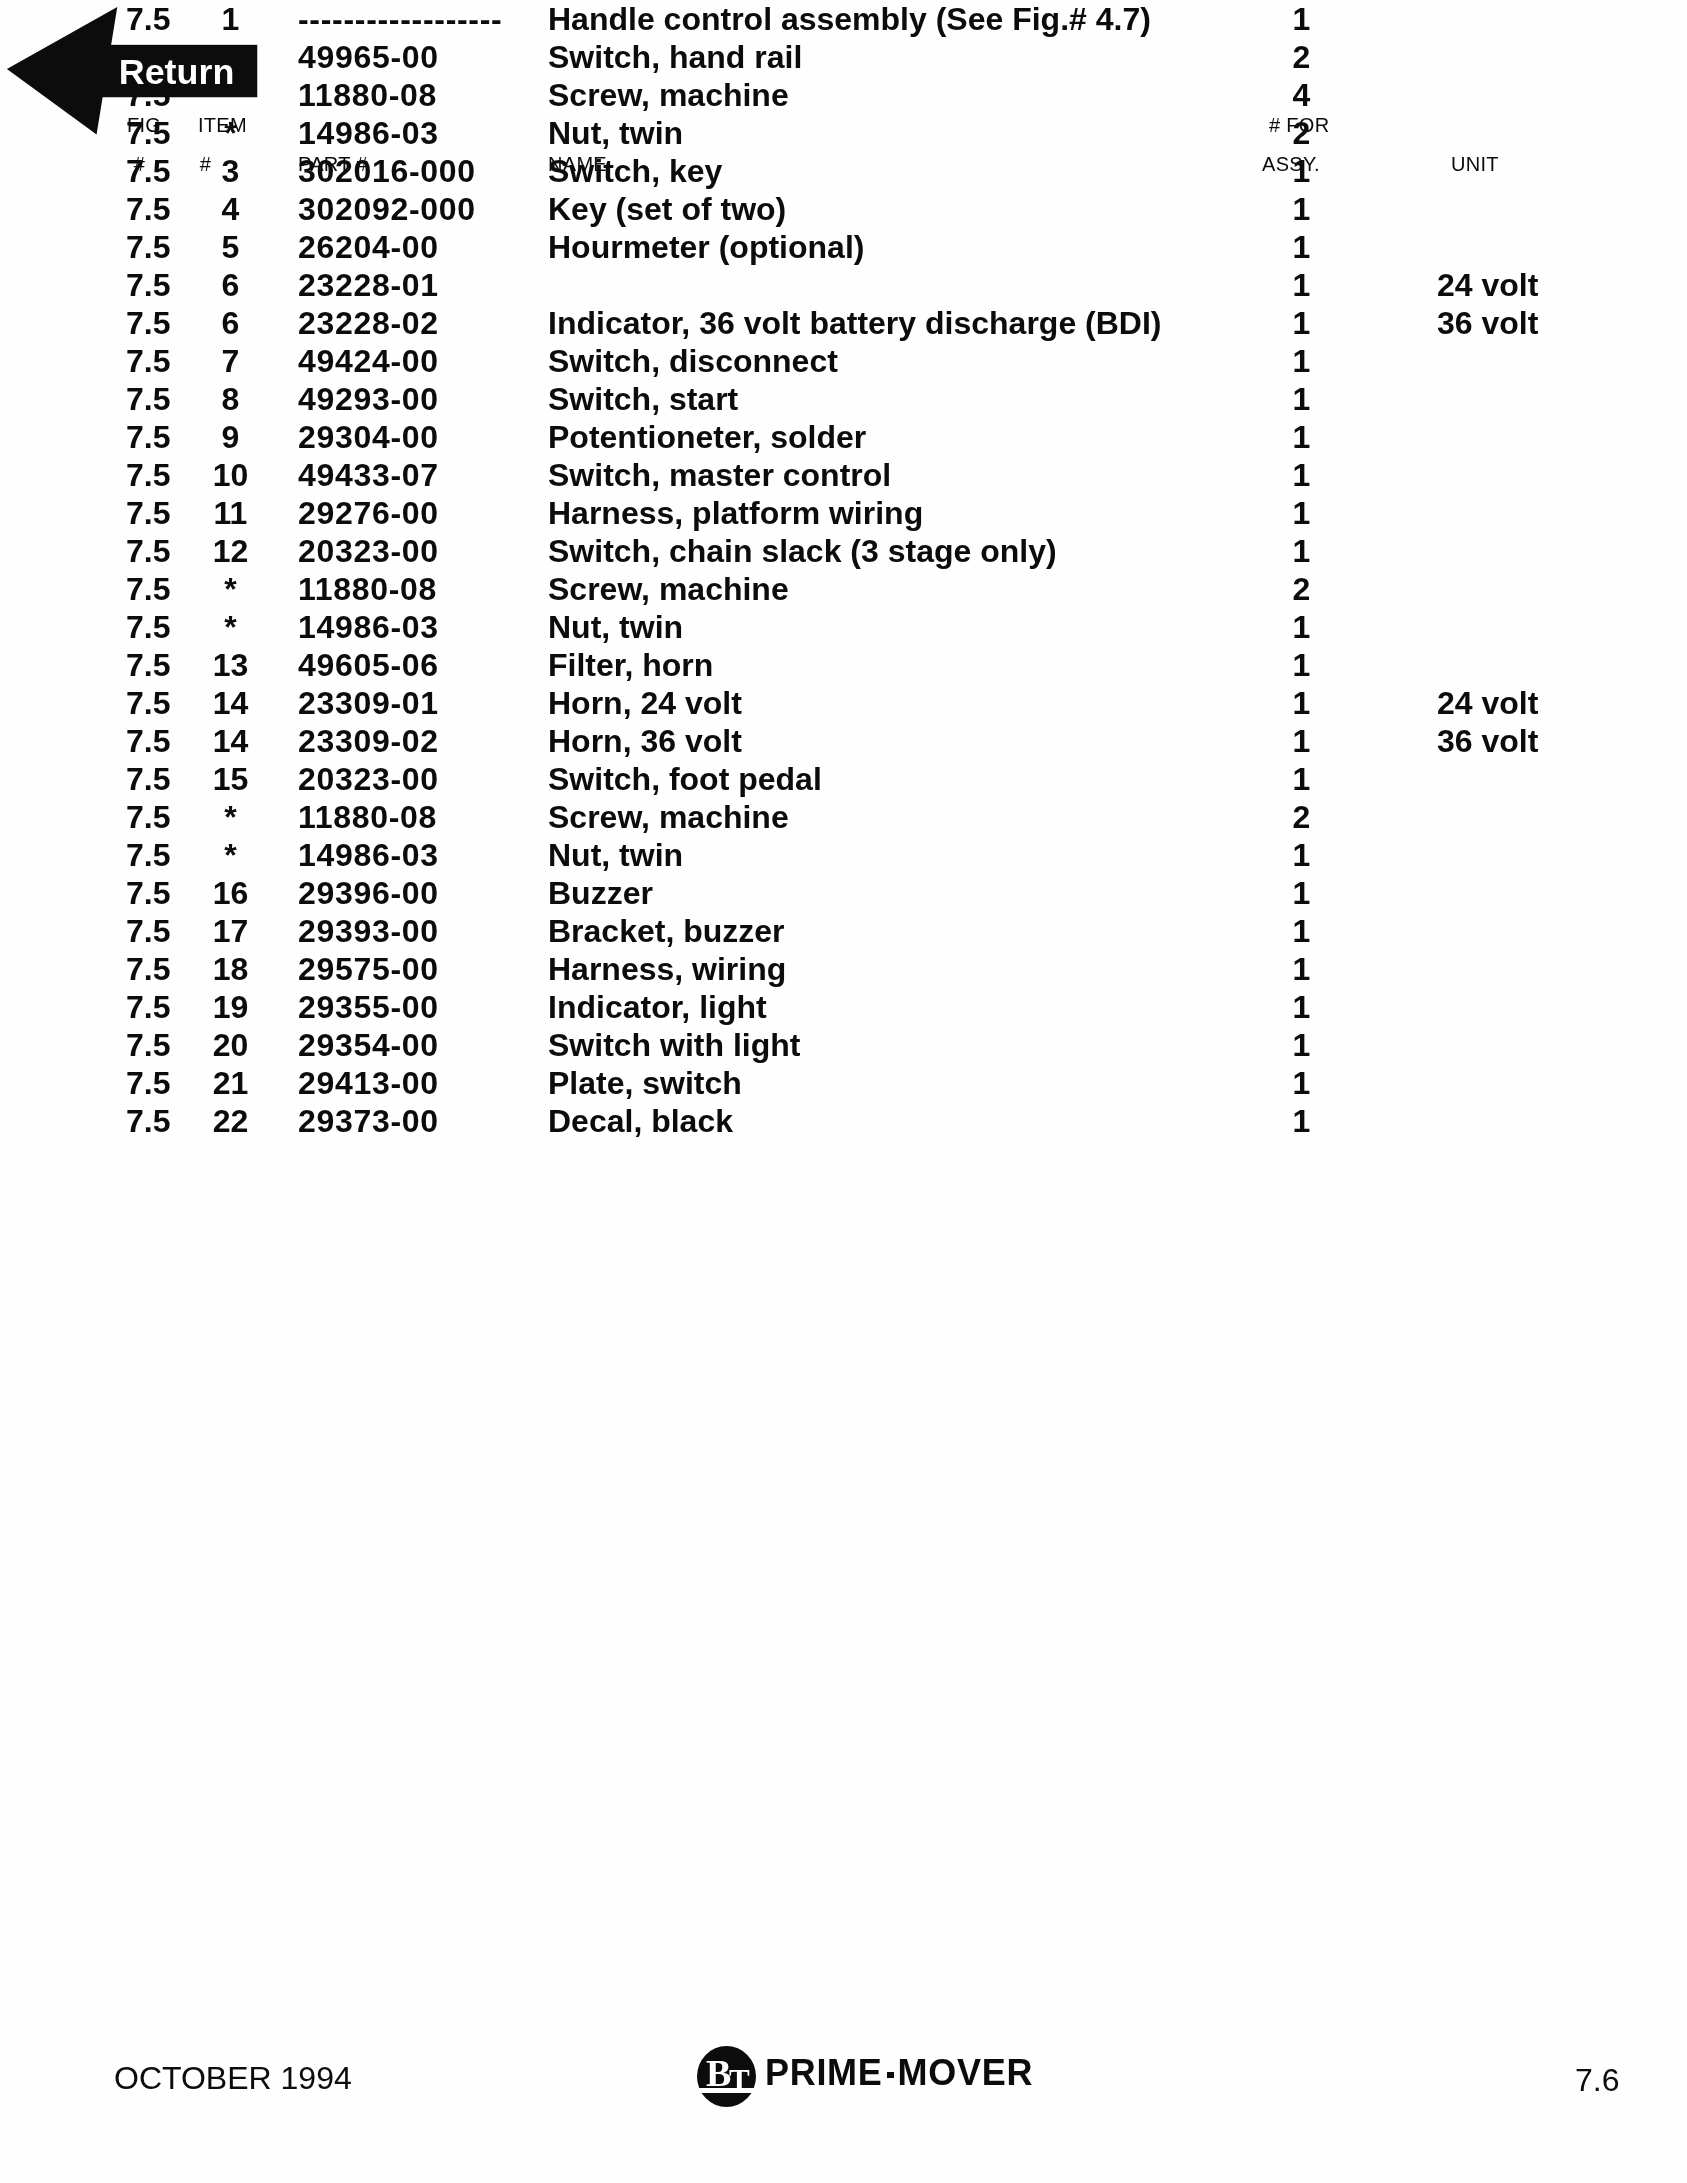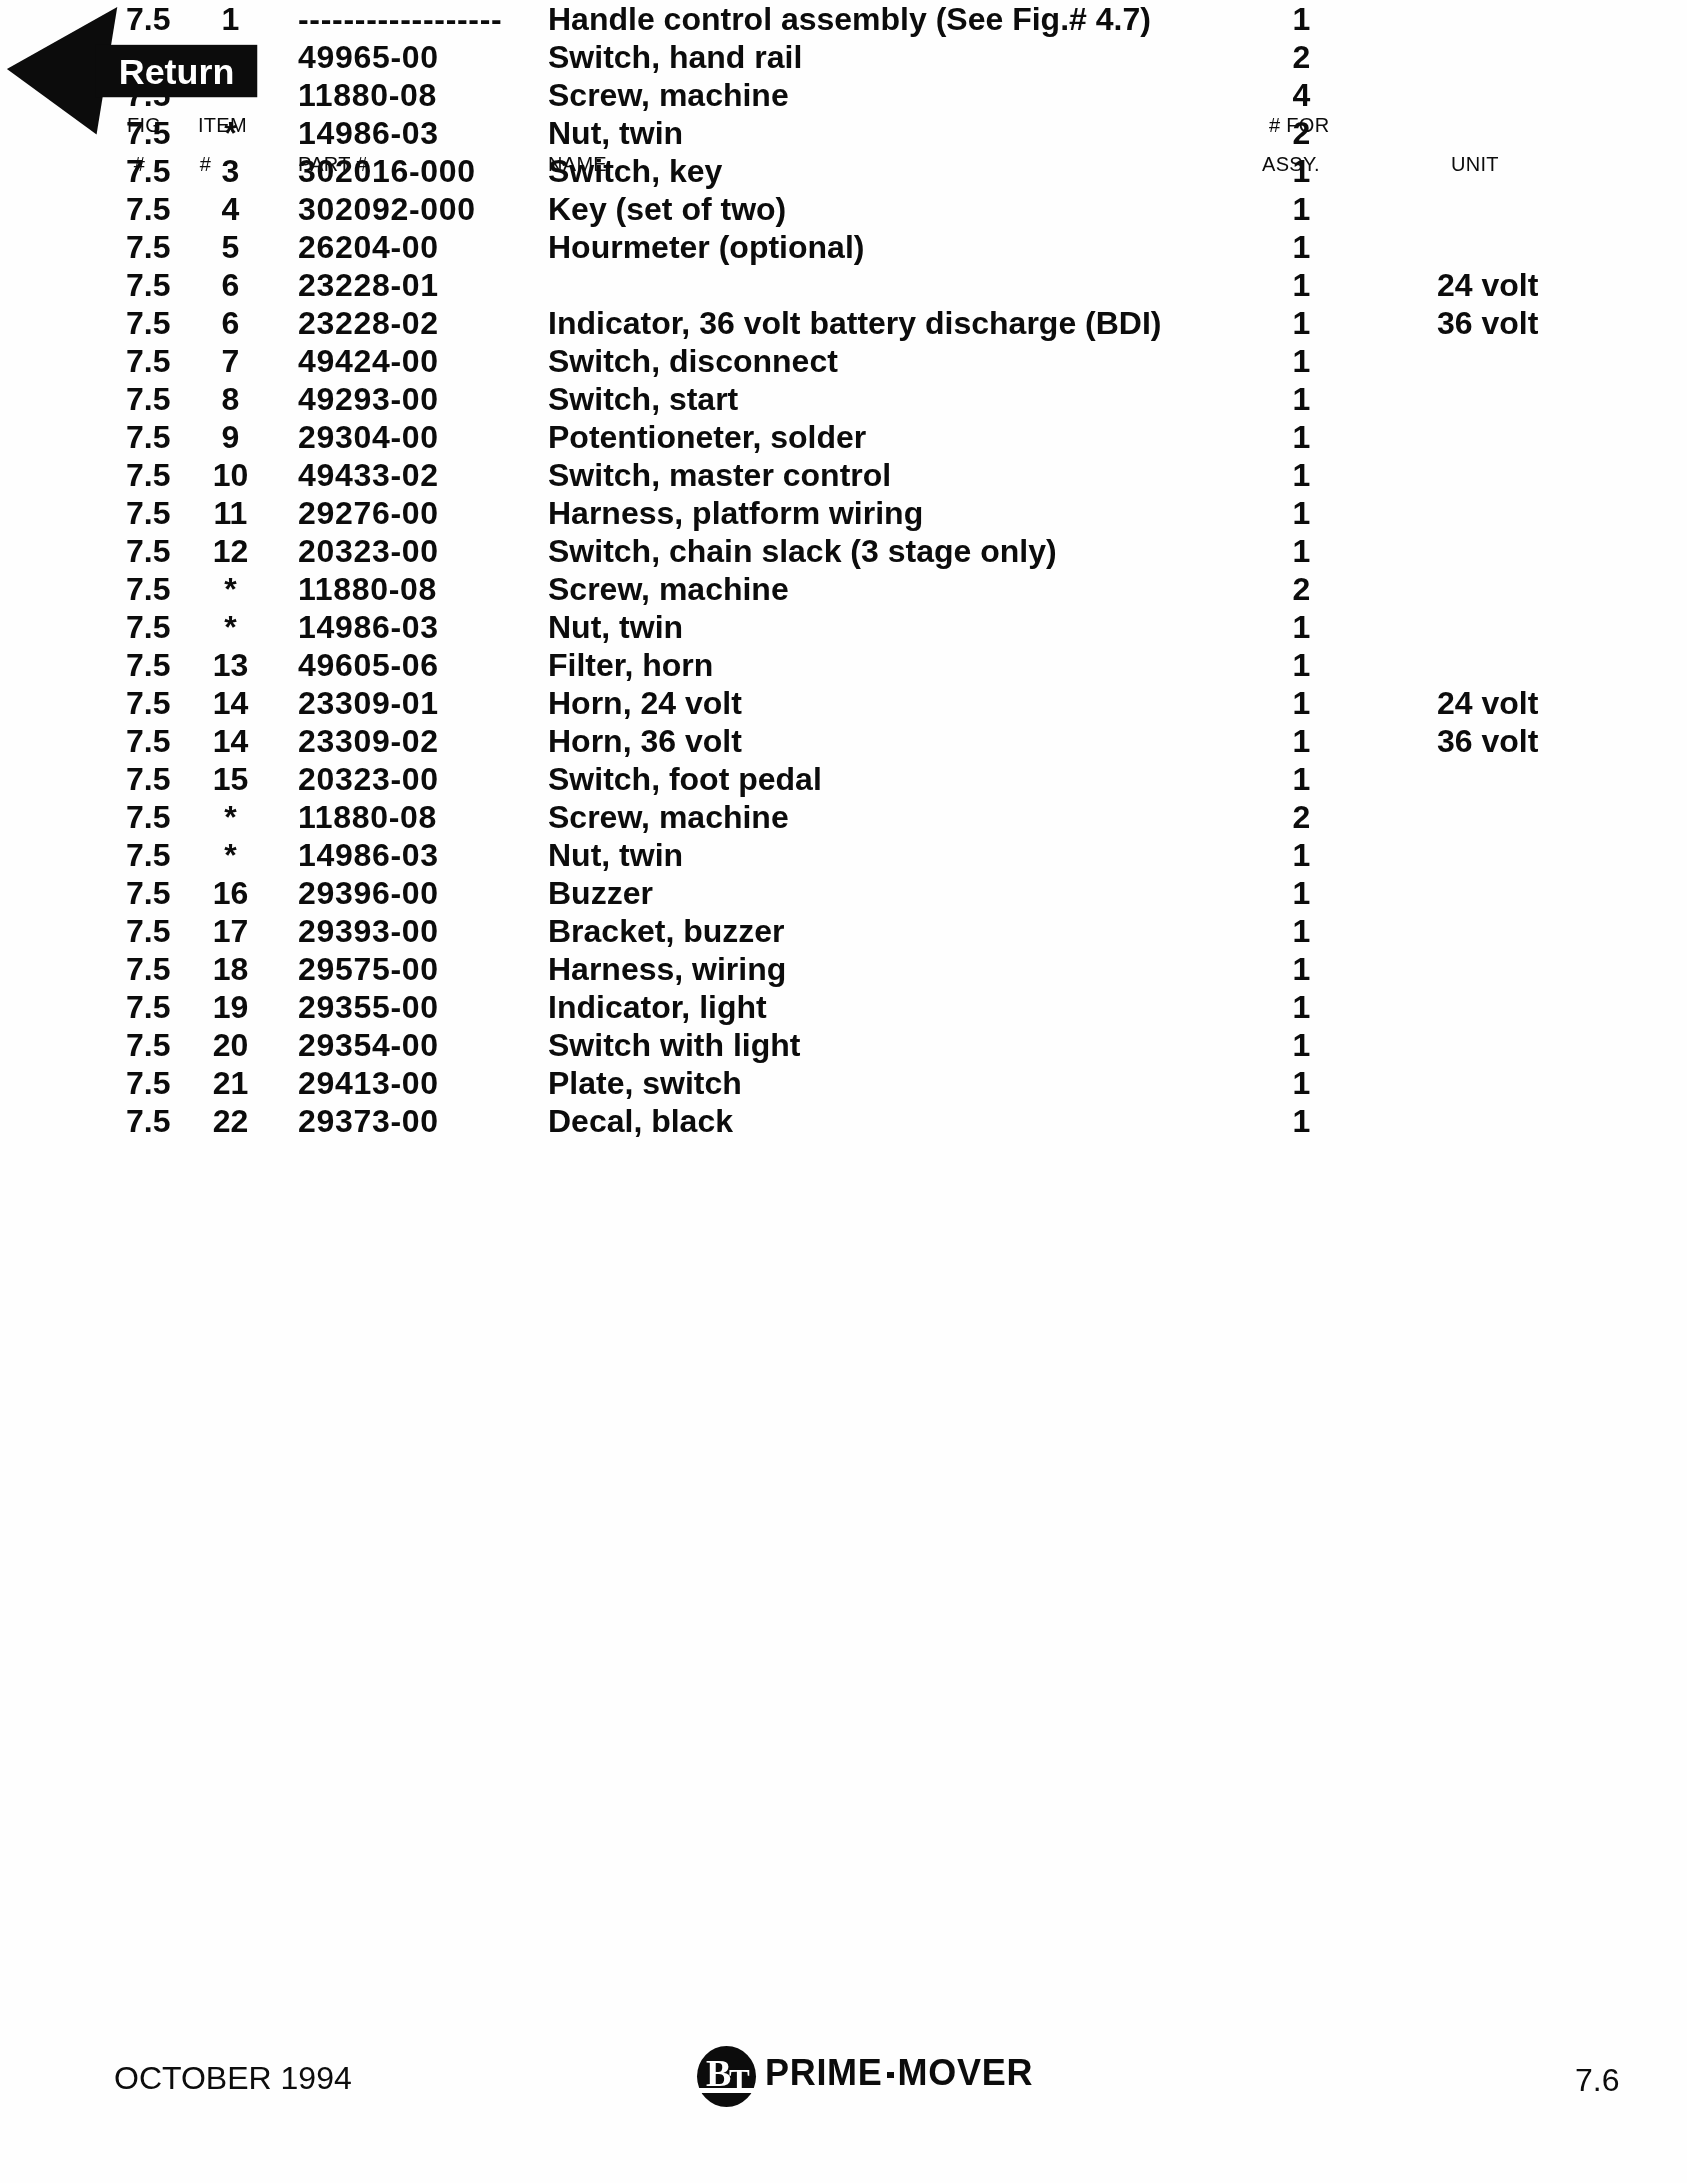--- a/index.html
+++ b/index.html
@@ -177,21 +177,21 @@
     <span class="c-item">9</span>
     <span class="c-part">29304-00</span>
     <span class="c-name">Potentioneter, solder</span>
     <span class="c-qty">1</span>
     <span class="c-unit"></span>
   </div>
 
   <div class="row">
     <span class="c-fig">7.5</span>
     <span class="c-item">10</span>
-    <span class="c-part">49433-02</span>
+    <span class="c-part">49433-07</span>
     <span class="c-name">Switch, master control</span>
     <span class="c-qty">1</span>
     <span class="c-unit"></span>
   </div>
 
   <div class="row">
     <span class="c-fig">7.5</span>
     <span class="c-item">11</span>
     <span class="c-part">29276-00</span>
     <span class="c-name">Harness, platform wiring</span>

